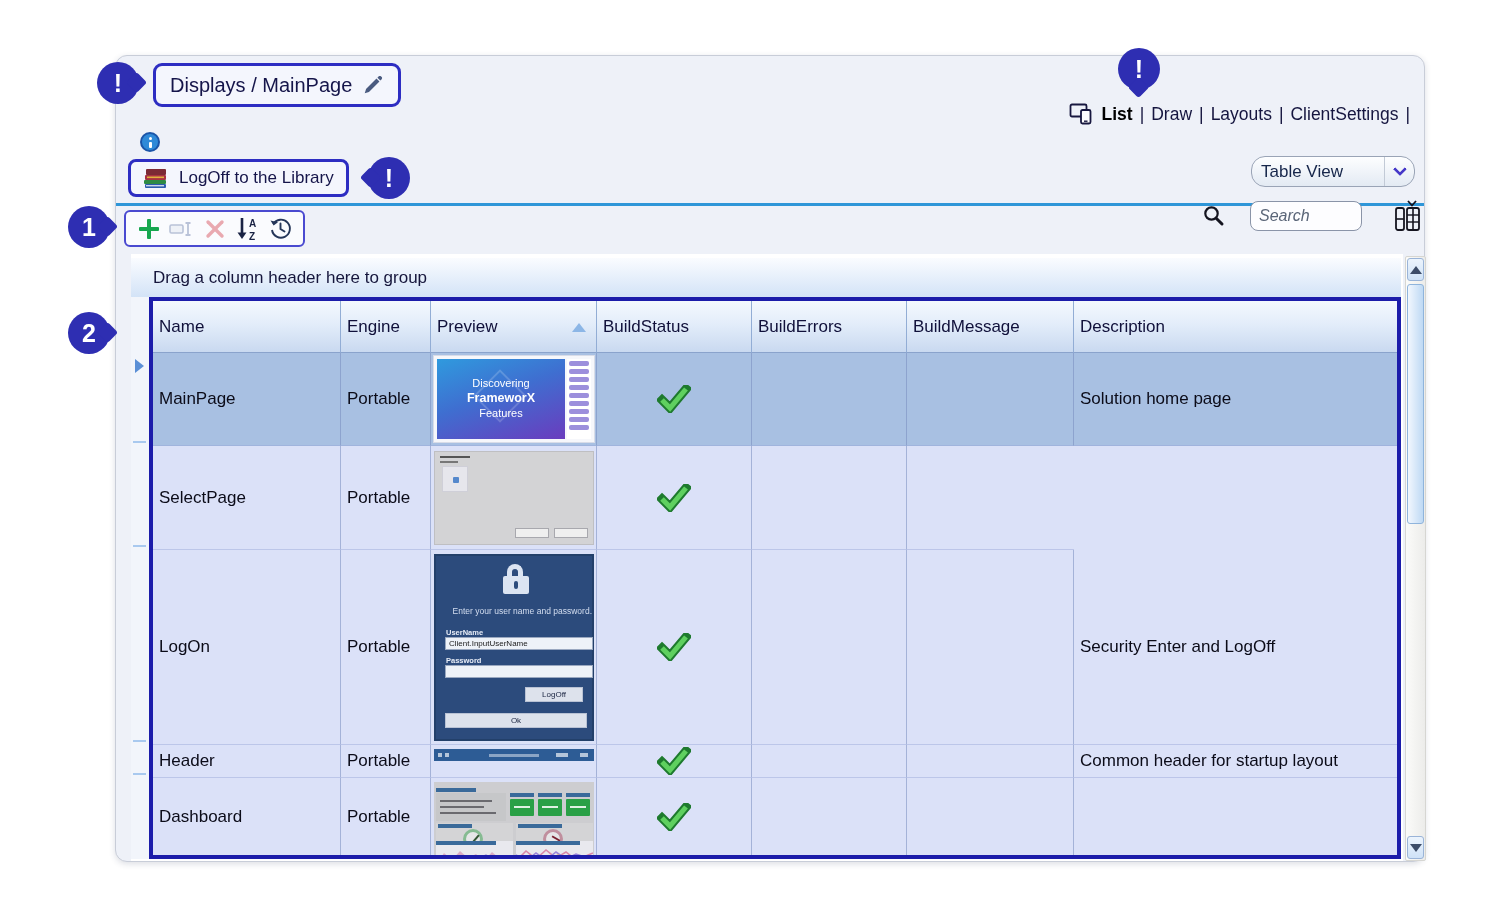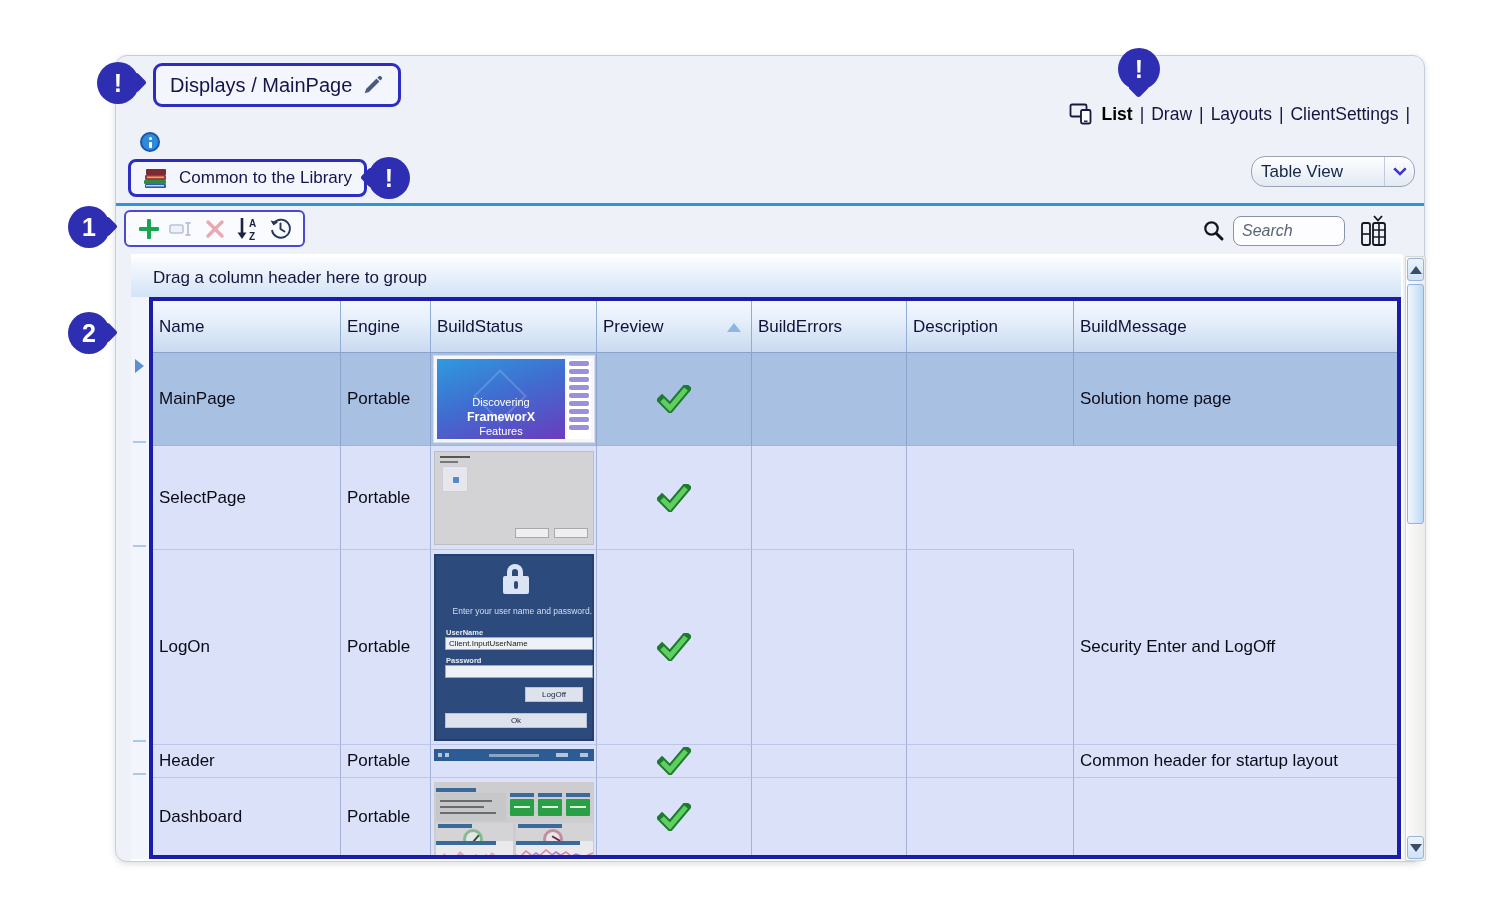--- a/index.html
+++ b/index.html
@@ -50,21 +50,21 @@
   
   .divider{position:absolute;left:0;top:147px;width:100%;height:3px;background:#2e96d8;}
 
   
   .toolbar{position:absolute;left:8px;top:154px;width:181px;height:37px;
     border:2.5px solid #4a4ad0;border-radius:6px;background:#fafbfe;
     display:flex;align-items:center;justify-content:space-around;padding:0 6px;}
   .tb{width:26px;height:26px;display:flex;align-items:center;justify-content:center;}
 
   
-  .search-wrap{position:absolute;left:1086px;top:158px;display:flex;align-items:center;gap:7px;}
+  .search-wrap{position:absolute;left:1086px;top:143px;display:flex;align-items:center;gap:24px;}
   .search-input{width:112px;height:30px;border:1.5px solid #8a94a8;border-radius:8px;background:#fdfdff;
     font-style:italic;font-size:16px;color:#3a445a;padding:0 8px;outline:none;}
   .search-input::placeholder{color:#5a6578;font-style:italic;}
 
   
   .grid-area{position:absolute;left:15px;top:198px;width:1272px;height:607px;background:#ffffff;}
   .group-band{position:absolute;left:0;top:4px;width:1270px;height:39px;
     background:linear-gradient(180deg,#fafcff,#d3e3f7);color:#16163c;font-size:17px;
     display:flex;align-items:center;padding-left:22px;}
   .gutter{position:absolute;left:0;top:43px;width:18px;height:562px;background:#f2f5fb;}
@@ -92,21 +92,21 @@
 
   
   .check{width:34px;height:28px;}
 
   
   .thumb{position:absolute;left:3px;}
   
   .pv-main{top:3px;width:160px;height:86px;background:#f6f7fb;padding:3px;display:flex;gap:2px;
     box-shadow:0 0 0 1px #d8dce8;}
   .pv-main .grad{flex:1;background:linear-gradient(160deg,#2f9ade 0%,#3f6ed0 45%,#6a3cbe 100%);
-    color:#fff;display:flex;flex-direction:column;align-items:center;justify-content:flex-end;line-height:1.25;position:relative;overflow:hidden;}
+    color:#fff;display:flex;flex-direction:column;align-items:center;justify-content:center;line-height:1.25;position:relative;overflow:hidden;}
   .pv-main .grad::before{content:"";position:absolute;width:34px;height:34px;border:2px solid rgba(255,255,255,.18);
     transform:rotate(45deg);left:44px;top:18px;}
   .pv-main .l1,.pv-main .l3{font-size:11px;} .pv-main .l2{font-size:12.5px;font-weight:700;}
   .pv-main .strip{width:24px;background:#fff;display:flex;flex-direction:column;gap:3px;padding:2px;}
   .pv-main .strip i{display:block;height:5px;background:#9c8fdc;border-radius:2px;}
   
   .pv-select{top:5px;width:160px;height:94px;background:#d3d3d5;border:1px solid #bfbfc2;}
   .pv-select .tl1{position:absolute;left:5px;top:4px;width:30px;height:2px;background:#555;}
   .pv-select .tl2{position:absolute;left:5px;top:9px;width:18px;height:2px;background:#777;}
   .pv-select .card{position:absolute;left:7px;top:14px;width:26px;height:26px;background:#e6e6ec;border:1px solid #cfcfd8;}
@@ -186,21 +186,21 @@
       <span style="display:flex;">
         <svg width="26" height="24" viewBox="0 0 26 24">
           <rect x="3" y="3" width="20" height="6" rx="1" fill="#7c2a35"></rect>
           <rect x="2" y="9" width="21" height="5" rx="1" fill="#a83242"></rect>
           <rect x="4" y="10.5" width="17" height="1.6" fill="#e0b23c"></rect>
           <rect x="1" y="14" width="22" height="4" rx="1" fill="#2e8b44"></rect>
           <rect x="2" y="18" width="21" height="4" rx="1" fill="#2c5cae"></rect>
           <rect x="3" y="19" width="18" height="1.4" fill="#cfd8ea"></rect>
         </svg>
       </span>
-      <span>Common to the Library</span>
+      <span>LogOff to the Library</span>
     </div>
 
     <div class="badge tail-left" style="left:252px;top:101px;">!</div>
 
     <div class="badge tail-down" style="left:1002px;top:-8px;">!</div>
 
     <div class="nav">
       <span style="display:flex;margin-right:2px;">
         <svg width="24" height="22" viewBox="0 0 24 22">
           <rect x="1.5" y="1.5" width="16" height="12" rx="1.5" fill="none" stroke="#17173f" stroke-width="1.8"></rect>
@@ -306,34 +306,34 @@
       <div class="table">
 
         <div class="t-head">
           <div class="h">
               <span>Name</span>
             </div>
           <div class="h">
               <span>Engine</span>
             </div>
           <div class="h">
-              <span>BuildStatus</span>
-            </div>
-          <div class="h">
             <span>Preview</span>
             <span class="sort-asc"></span>
           </div>
           <div class="h">
+              <span>BuildStatus</span>
+            </div>
+          <div class="h">
               <span>BuildErrors</span>
             </div>
           <div class="h">
+              <span>BuildMessage</span>
+            </div>
+          <div class="h">
               <span>Description</span>
-            </div>
-          <div class="h">
-              <span>BuildMessage</span>
             </div>
         </div>
 
         <div class="t-row sel r-main">
           <div class="c">MainPage</div>
           <div class="c">Portable</div>
           <div class="c">
             <div class="thumb pv-main">
               <div class="grad">
                 <span class="l1">Discovering</span>

